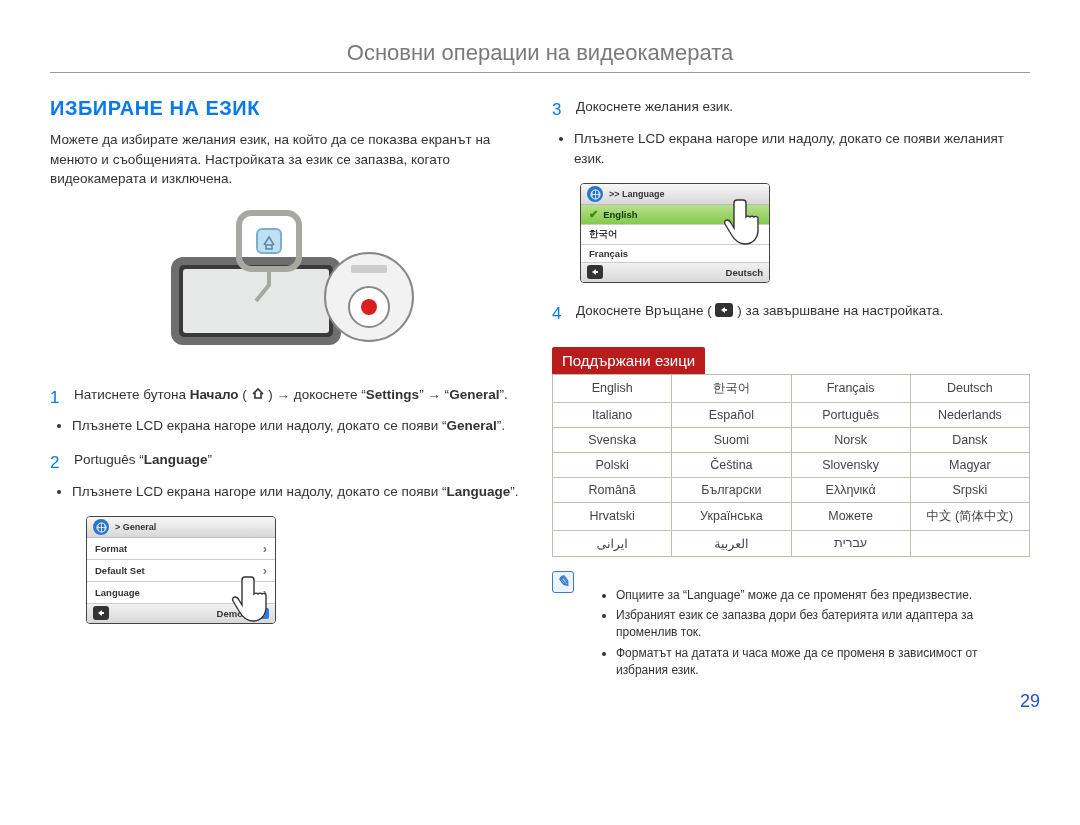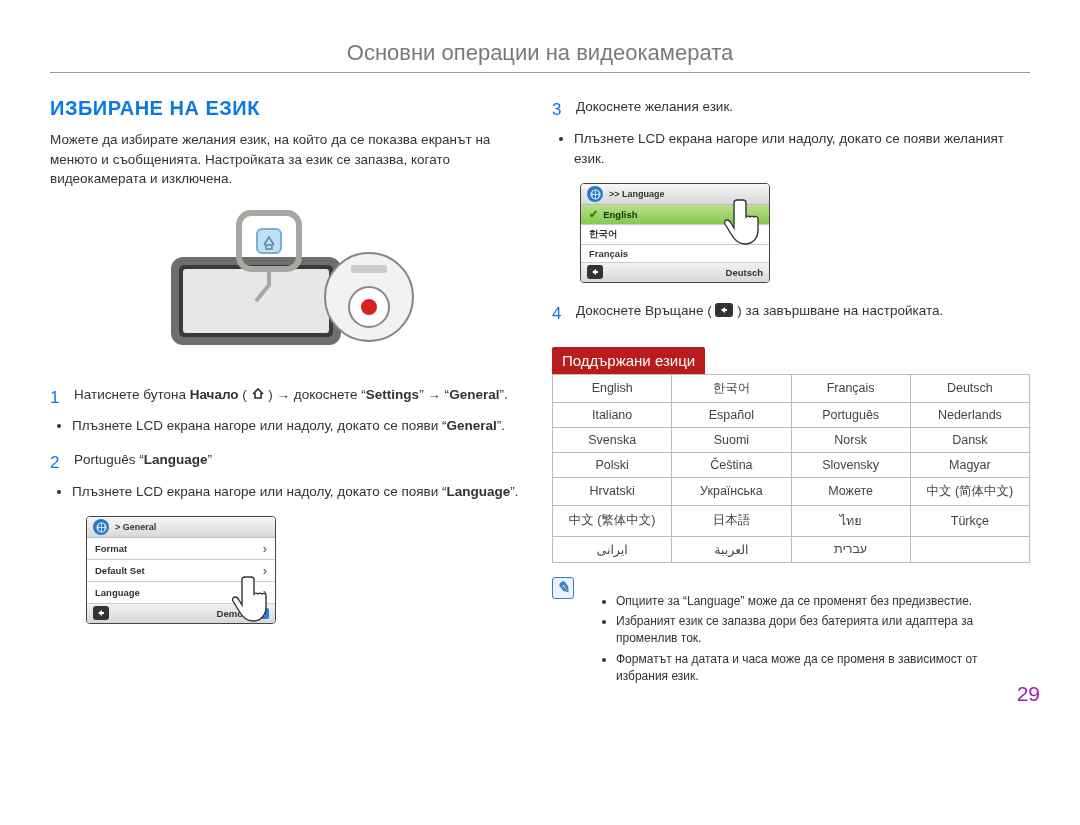--- a/index.html
+++ b/index.html
@@ -134,22 +134,22 @@
   .note-icon {
     width: 22px; height: 22px; border: 1px solid #3a7bc5;
     border-radius: 3px; background: #eaf3ff;
     display: flex; align-items: center; justify-content: center;
     color: #3a7bc5; font-style: italic; font-weight: 700;
     flex-shrink: 0;
   }
   .notes { font-size: 12px; line-height: 1.45; padding-left: 0; margin: 16px; }
   .notes li { list-style: disc; margin-left: 16px; margin-bottom: 3px; }
   .pagenum {
-    position: absolute; bottom: 18px; right: 40px;
-    font-size: 21px; color: #a21caf;
+    position: absolute; bottom: 6px; right: 40px;
+    font-size: 18px; color: #1d4ed8;
   }
   .home-icon-inline {
     display: inline-block; width: 14px; height: 14px; vertical-align: -2px;
   }
   .return-icon-inline {
     display: inline-block; background: #333; border-radius: 3px;
     width: 18px; height: 14px; vertical-align: -2px;
     position: relative;
   }
   .return-icon-inline svg { width: 10px; height: 10px; fill: #fff; position: absolute; left: 4px; top: 2px; }
@@ -342,30 +342,30 @@
               <td>Norsk</td>
               <td>Dansk</td>
             </tr>
             <tr>
               <td>Polski</td>
               <td>Čeština</td>
               <td>Slovensky</td>
               <td>Magyar</td>
             </tr>
             <tr>
+              <td>Română</td>
+              <td>Български</td>
+              <td>Ελληνικά</td>
+              <td>Srpski</td>
+            </tr>
+            <tr>
               <td>Hrvatski</td>
               <td>Українська</td>
               <td>Можете</td>
               <td>中文 (简体中文)</td>
-            </tr>
-            <tr>
-              <td>中文 (繁体中文)</td>
-              <td>日本語</td>
-              <td>ไทย</td>
-              <td>Türkçe</td>
             </tr>
             <tr>
               <td>ایرانی</td>
               <td>العربیة</td>
               <td>עברית</td>
               <td></td>
             </tr>
           </tbody>
       </table>
 

